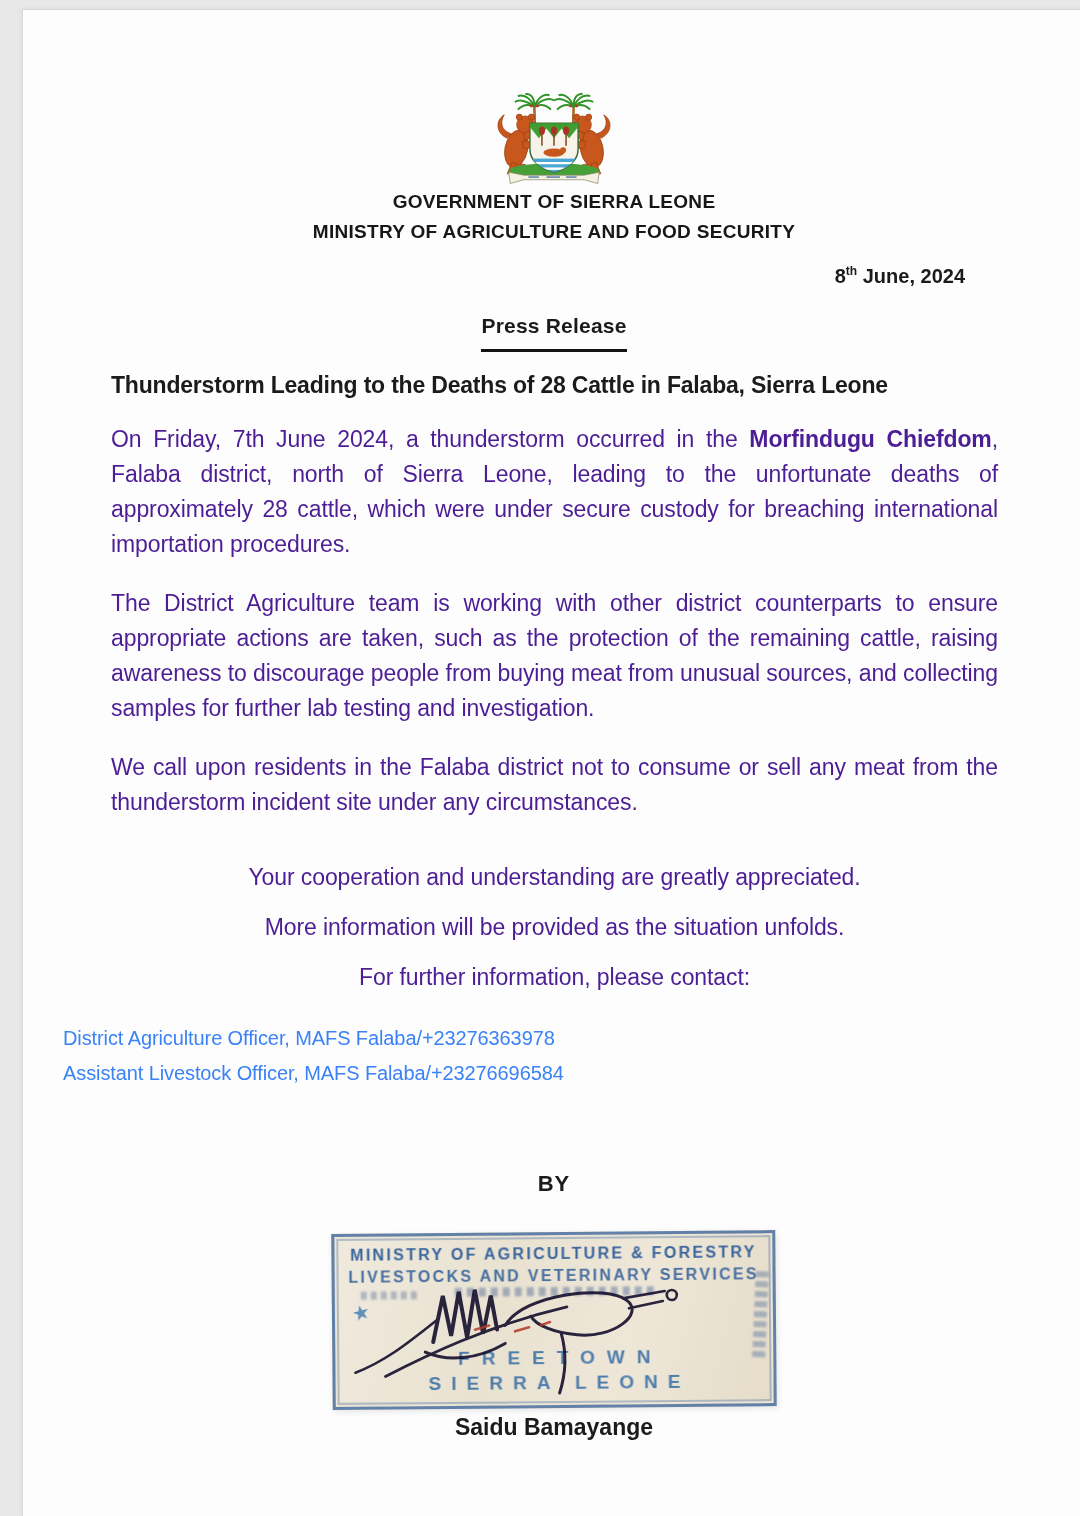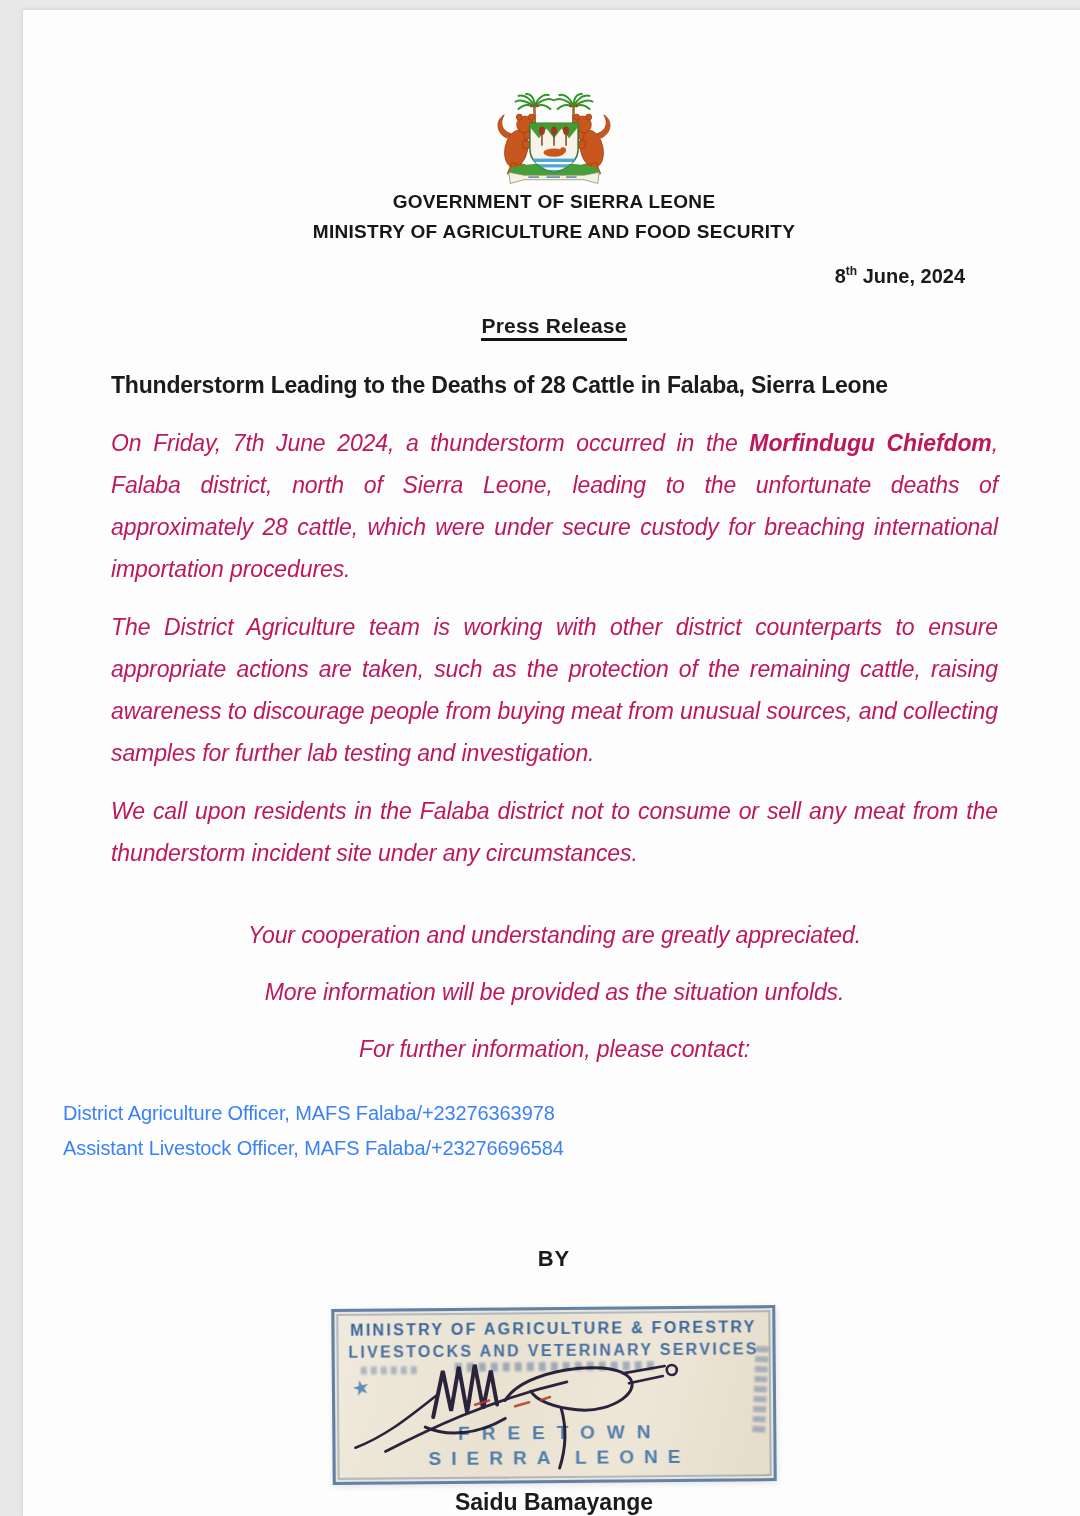--- a/index.html
+++ b/index.html
@@ -13,31 +13,31 @@
     position:absolute;left:22px;top:9px;width:1062px;height:1507px;
     background:var(--paper,#fdfdfd);
     border:1px solid #d9d9d9;border-bottom:none;
     box-shadow:0 0 4px rgba(0,0,0,.08);
   }
   .crest{width:152px;height:92px;margin:83px auto 2px;display:block;}
   .gov-header{text-align:center;font-weight:bold;font-size:19px;line-height:30px;letter-spacing:.3px;color:#171717;}
   .date-line{text-align:right;padding-right:120px;margin-top:10px;font-weight:bold;font-size:20px;line-height:28px;}
   .date-line sup{font-size:12px;}
   .press{ text-align:center;margin-top:22px;font-size:21px;line-height:28px;font-weight:bold;}
-  .press .pr-text{border-bottom:3px solid #141414;padding-bottom:1px;letter-spacing:.2px;}
+  .press .pr-text{border-bottom:3px solid #141414;padding-bottom:12px;letter-spacing:.2px;}
   .doc-title{
     margin:30px 87px 0 88px;font-size:23px;font-weight:bold;line-height:30px;
     white-space:nowrap;letter-spacing:-0.2px;
   }
   .para{
-    margin:0 87px 0 88px;font-size:23px;line-height:42px;
-    text-align:justify;letter-spacing:-0.1px;color:#be185d;font-style:italic;
+    margin:0 87px 0 88px;font-size:23px;line-height:35px;
+    text-align:justify;letter-spacing:-0.1px;color:#4c1d95;
   }
   .para.no-just{text-align:center;}
-  .mt22{margin-top:22px}.mt28{margin-top:16px}.mt40{margin-top:40px}.mt27{margin-top:15px}
+  .mt22{margin-top:22px}.mt28{margin-top:24px}.mt40{margin-top:40px}.mt27{margin-top:15px}
   .contacts{margin:26px 87px 0 40px;font-size:20px;line-height:35px;letter-spacing:-0.1px;color:#3b82f6;}
   .by{margin-top:78px;text-align:center;font-weight:bold;font-size:22px;line-height:30px;letter-spacing:1px;}
   .stamp-wrap{margin-top:33px;display:flex;justify-content:center;}
   .stamp{
     position:relative;width:438px;height:170px;
     background:linear-gradient(105deg,#f0eadd 0%,#e9e2d1 38%,#eee7d8 66%,#e5dcc9 100%);
     border:3px solid rgba(64,104,158,.8);
     box-shadow:inset 0 0 0 2px rgba(238,231,216,.95), inset 0 0 0 4px rgba(64,104,158,.35), 1px 2px 6px rgba(0,0,0,.10);
     transform:rotate(-0.5deg);
   }

